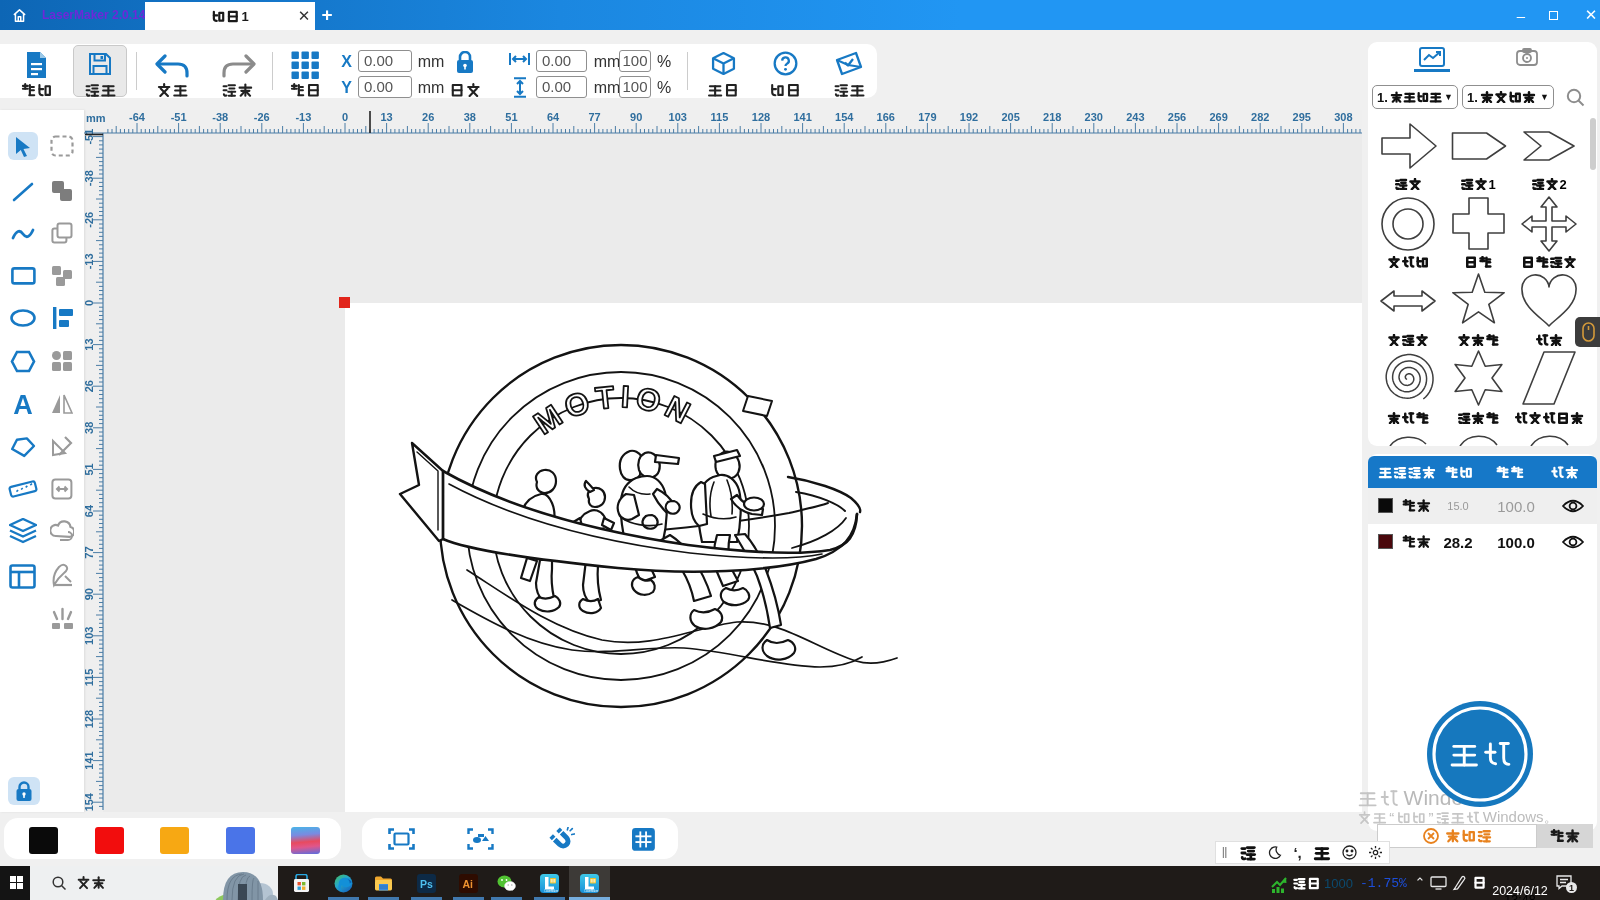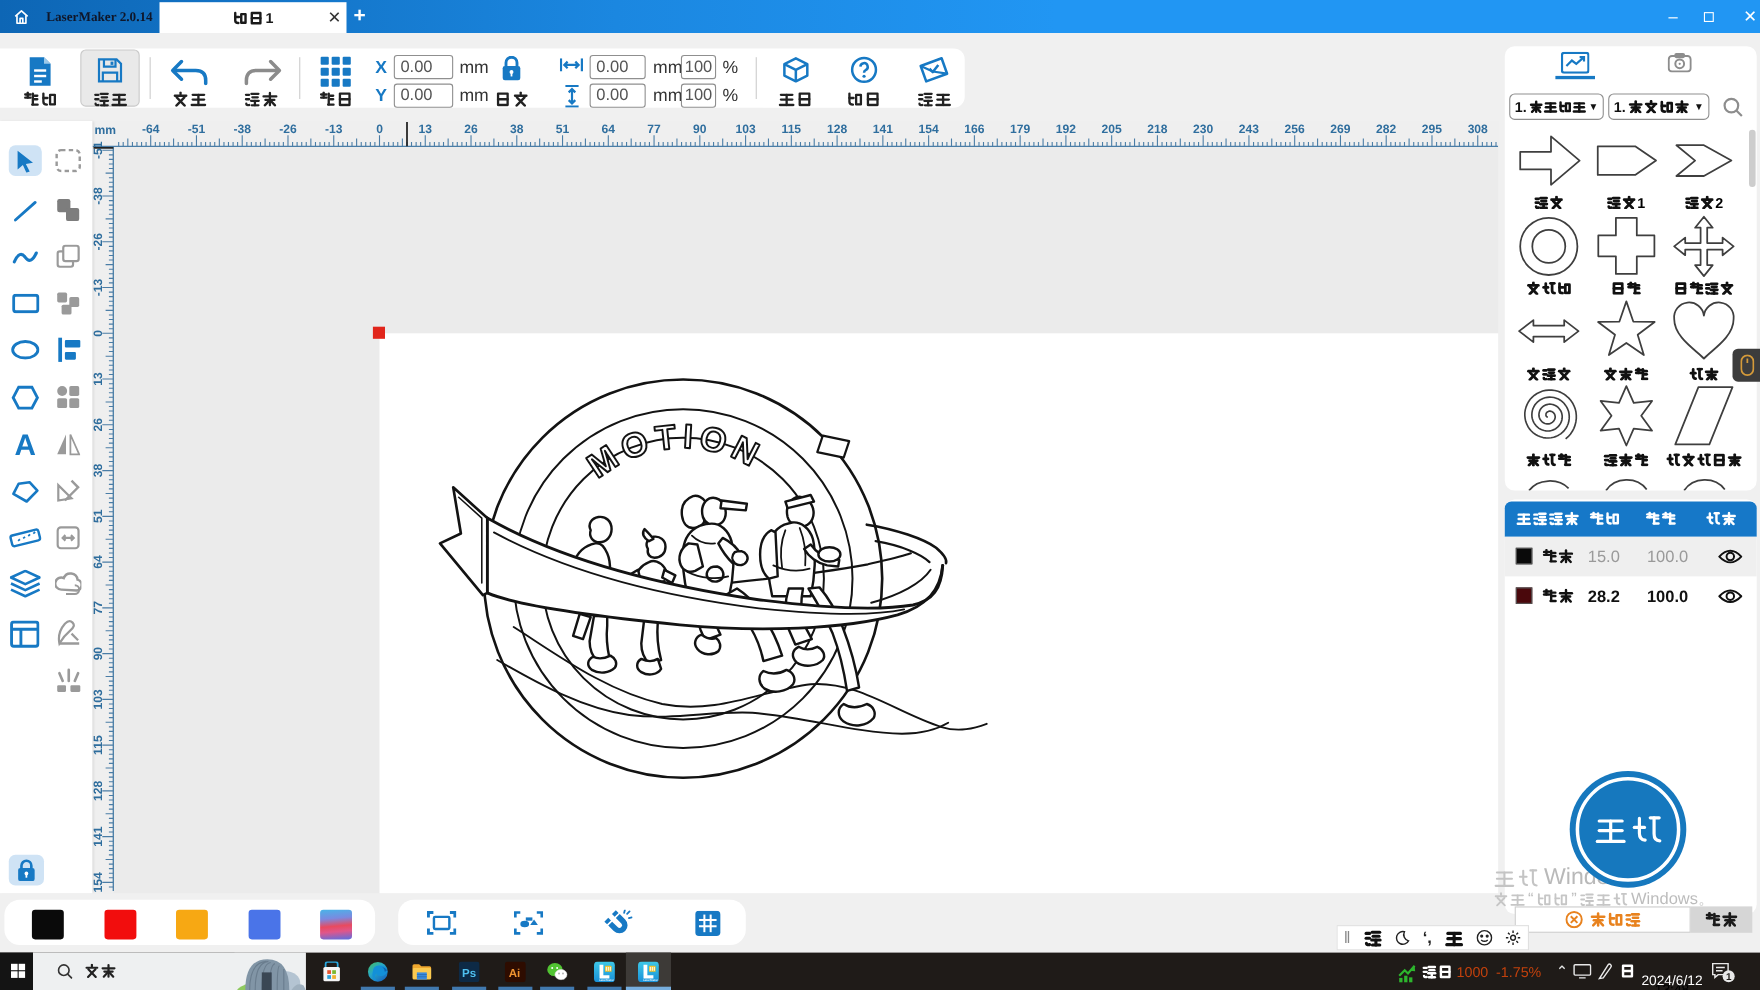--- a/index.html
+++ b/index.html
@@ -3,21 +3,21 @@
 *{margin:0;padding:0;box-sizing:border-box}
 html,body{width:1600px;height:900px;overflow:hidden;font-family:"Liberation Sans",sans-serif;background:#f0f0f0;position:relative}
 .abs{position:absolute}
 </style></head><body>
 <div style="position:absolute;left:0px;top:0px;width:1600px;height:30px;background:linear-gradient(90deg,#0d66b5 0%,#1b87e0 35%,#2196f3 60%);"></div>
 <svg class="abs" style="left:12px;top:8px" width="15" height="15" viewBox="0 0 24 24" fill="none" stroke="#fff" stroke-width="2.4" stroke-linejoin="round">
     <path d="M3 11 L12 3 L21 11"></path>
     <path d="M5.5 9.5 V21 H18.5 V9.5"></path>
     <path d="M10 21 V14 H14 V21"></path>
   </svg>
-<div style="position:absolute;left:36px;top:0px;width:160px;height:30px;display:flex;align-items:center;justify-content:center;color:#0f172a;font-weight:bold;font-size:12px;justify-content:flex-start;padding-left:6px;font-family:Liberation Serif, serif;">LaserMaker 2.0.14</div>
+<div style="position:absolute;left:36px;top:0px;width:160px;height:30px;display:flex;align-items:center;justify-content:center;color:#6d28d9;font-weight:bold;font-size:12px;justify-content:flex-start;padding-left:6px;">LaserMaker 2.0.14</div>
 <div style="position:absolute;left:145px;top:2px;width:170px;height:28px;background:#fff;"></div>
 <div style="position:absolute;left:180px;top:2px;width:100px;height:28px;display:flex;align-items:center;justify-content:center;font-weight:bold;font-size:13px;color:#1a1a1a;gap:1px;">
     <svg width="29.1" height="13.0" viewBox="0 0 224 100" style="vertical-align:middle" fill="none" stroke="#1a1a1a" stroke-width="16.9" stroke-linecap="round" stroke-linejoin="round">
       <g transform="translate(6,0)">
         <path d="M16,14V66Q16,84 38,84"></path>
         <path d="M16,42H42"></path>
         <path d="M58,22H88V82H58Z"></path>
       </g>
       <g transform="translate(118,0)">
         <path d="M20,14H80V86H20Z"></path>
@@ -1454,21 +1454,21 @@
       </g>
       <g transform="translate(118,0)">
         <path d="M10,32H90"></path>
         <path d="M50,10V88"></path>
         <path d="M50,54L18,88"></path>
         <path d="M50,54L82,88"></path>
         <path d="M22,54H78"></path>
       </g>
     </svg>
   </div>
-<div style="position:absolute;left:1440px;top:497px;width:36px;height:18px;display:flex;align-items:center;justify-content:center;font-size:15px;color:#9a9a9a;">15.0</div>
+<div style="position:absolute;left:1440px;top:497px;width:36px;height:18px;display:flex;align-items:center;justify-content:center;font-size:11px;color:#9a9a9a;">15.0</div>
 <div style="position:absolute;left:1494px;top:497px;width:44px;height:18px;display:flex;align-items:center;justify-content:center;font-size:15px;color:#9a9a9a;">100.0</div>
 <svg class="abs" style="left:1562px;top:498px" width="22" height="16" viewBox="0 0 22 16" fill="none" stroke="#111" stroke-width="1.8">
     <path d="M1 8 Q11 -2.5 21 8 Q11 18.5 1 8 Z"></path>
     <circle cx="11" cy="8" r="3.4"></circle>
   </svg>
 <div style="position:absolute;left:1378px;top:534px;width:15px;height:15px;background:#4a080c;border:1px solid #555;"></div>
 <div style="position:absolute;left:1396px;top:533px;width:40px;height:18px;display:flex;align-items:center;justify-content:center;">
     <svg width="30.2" height="13.5" viewBox="0 0 224 100" style="vertical-align:middle" fill="none" stroke="#111" stroke-width="16.3" stroke-linecap="round" stroke-linejoin="round">
       <g transform="translate(6,0)">
         <path d="M14,20H48"></path>
@@ -1826,40 +1826,40 @@
 <div style="position:absolute;left:491px;top:897px;width:31px;height:3px;background:#4179ae;"></div>
 <div style="position:absolute;left:534px;top:897px;width:31px;height:3px;background:#4179ae;"></div>
 <div style="position:absolute;left:569px;top:897px;width:41px;height:3px;background:#77aede;"></div>
 <svg class="abs" style="left:1271px;top:874px" width="20" height="20" viewBox="0 0 20 20">
     <path d="M1 13 L6 8 L9 11 L15 4" fill="none" stroke="#2db52d" stroke-width="2"></path>
     <path d="M15 4 L15.5 9 L10.5 8.5 Z" fill="#2db52d"></path>
     <rect x="1" y="15" width="3" height="4" fill="#2db52d"></rect>
     <rect x="5.5" y="13" width="3" height="6" fill="#2db52d"></rect>
     <rect x="10" y="14.5" width="3" height="4.5" fill="#2db52d"></rect>
   </svg>
-<div style="position:absolute;left:1292px;top:874px;width:66px;height:18px;display:flex;align-items:center;justify-content:center;justify-content:flex-start;color:#c2410c;font-size:13px;gap:3px;">
+<div style="position:absolute;left:1292px;top:874px;width:66px;height:18px;display:flex;align-items:center;justify-content:center;justify-content:flex-start;color:#0c4a6e;font-size:13px;gap:3px;">
     <svg width="29.1" height="13.0" viewBox="0 0 224 100" style="vertical-align:middle" fill="none" stroke="#fff" stroke-width="16.9" stroke-linecap="round" stroke-linejoin="round">
       <g transform="translate(6,0)">
         <path d="M12,22H32"></path>
         <path d="M12,50H32"></path>
         <path d="M14,78Q14,90 32,86"></path>
         <path d="M46,16H90"></path>
         <path d="M52,38H86"></path>
         <path d="M44,60H92"></path>
         <path d="M68,60V88"></path>
         <path d="M48,88H90"></path>
       </g>
       <g transform="translate(118,0)">
         <path d="M20,14H80V86H20Z"></path>
         <path d="M20,50H80"></path>
       </g>
     </svg>
     <span>1000</span>
   </div>
-<div style="position:absolute;left:1360px;top:874px;width:48px;height:18px;display:flex;align-items:center;justify-content:center;justify-content:flex-start;color:#c2410c;font-size:13px;">-1.75%</div>
+<div style="position:absolute;left:1360px;top:874px;width:48px;height:18px;display:flex;align-items:center;justify-content:center;justify-content:flex-start;color:#1d4ed8;font-size:13px;font-family:Liberation Mono, monospace;">-1.75%</div>
 <div style="position:absolute;left:1412px;top:872px;width:16px;height:20px;display:flex;align-items:center;justify-content:center;color:#e8e8e8;font-size:13px;">⌃</div>
 <svg class="abs" style="left:1430px;top:876px" width="17" height="14" viewBox="0 0 17 14" fill="none" stroke="#e8e8e8" stroke-width="1.3">
     <rect x="1" y="1" width="15" height="9.5" rx="1"></rect>
     <path d="M5.5 13 H11.5"></path>
   </svg>
 <svg class="abs" style="left:1452px;top:875px" width="15" height="16" viewBox="0 0 15 16" fill="none" stroke="#e8e8e8" stroke-width="1.3">
     <path d="M3 13 L10 2 Q11 0.8 12.3 2 Q13.5 3.2 12.3 4.4 L5.5 14 L2 14.5 Z"></path>
   </svg>
 <div style="position:absolute;left:1470px;top:874px;width:20px;height:18px;display:flex;align-items:center;justify-content:center;color:#fff;font-size:13px;">
     <svg width="15.1" height="13.5" viewBox="0 0 112 100" style="vertical-align:middle" fill="none" stroke="#fff" stroke-width="16.3" stroke-linecap="round" stroke-linejoin="round">

